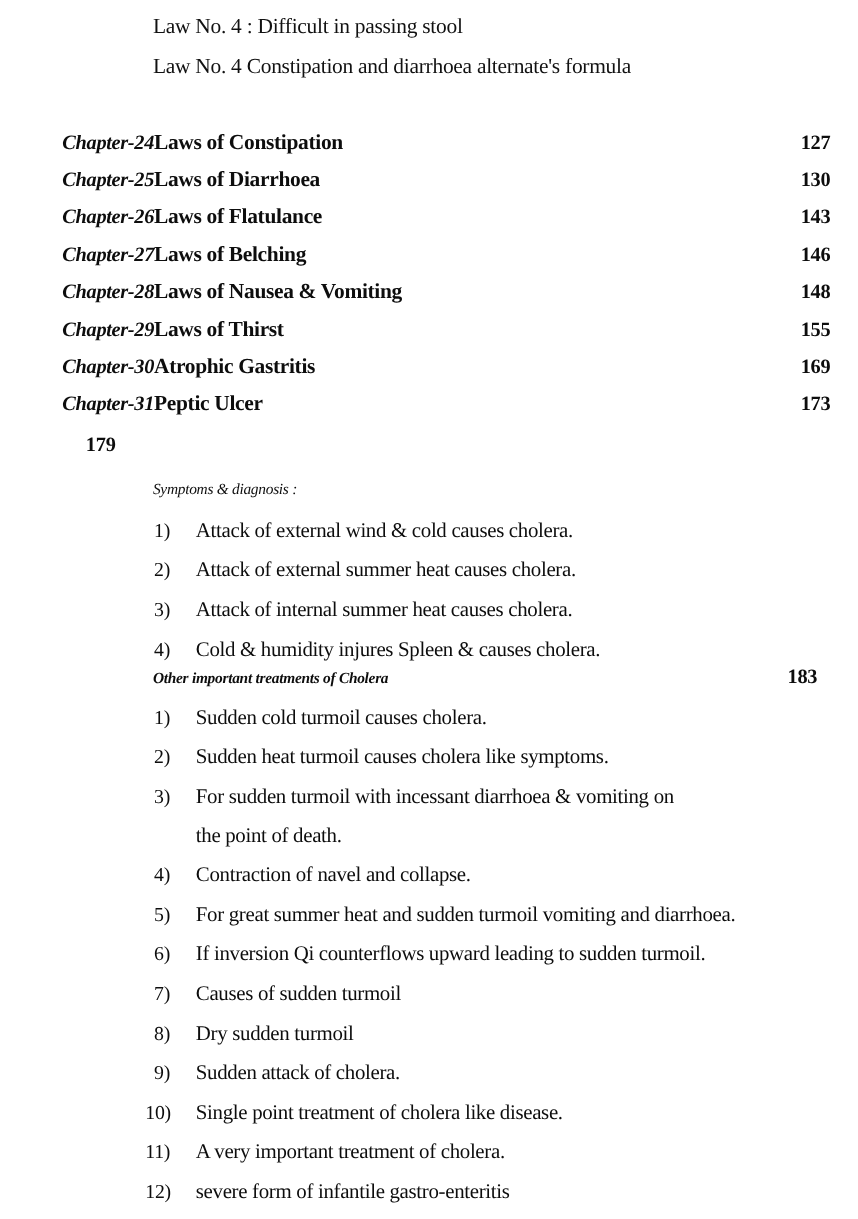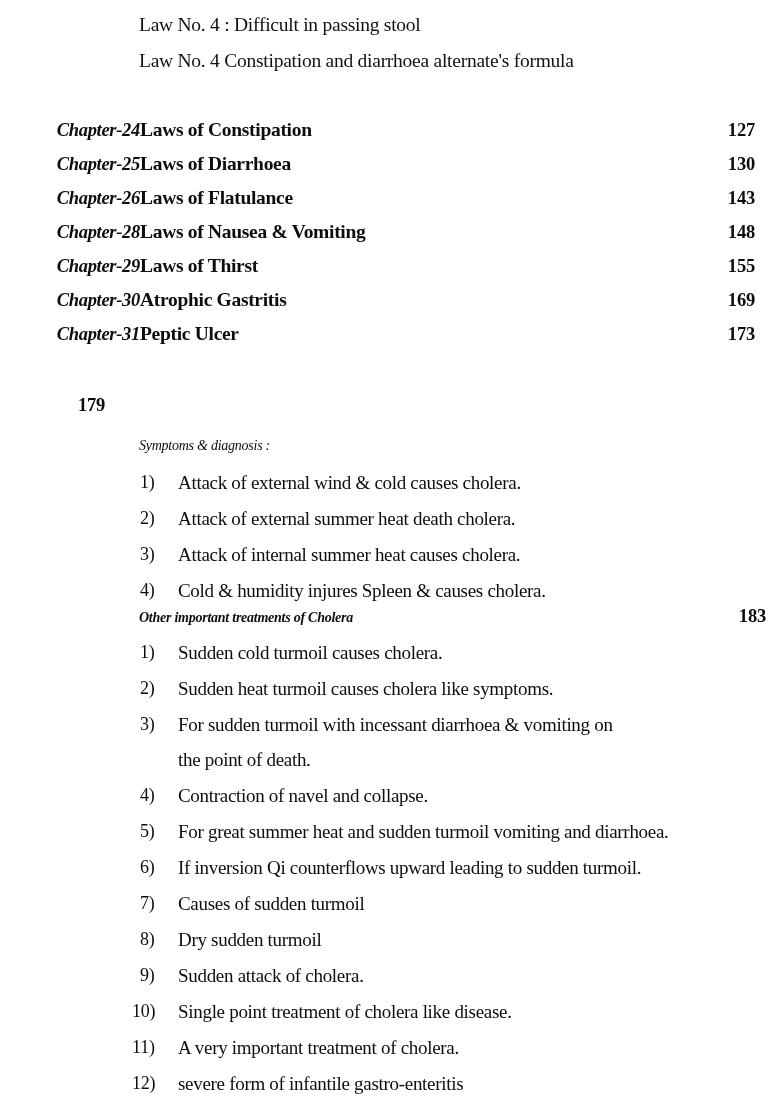--- a/index.html
+++ b/index.html
@@ -111,21 +111,21 @@
     font-size: 14px;
     font-style: italic;
     letter-spacing: -0.25px;
     white-space: nowrap;
   }
   .section-head.bold .head-text {
     font-weight: bold;
   }
   .section-head .head-page {
     width: 80px;
-    padding-right: 14px;
+    padding-right: 37px;
     text-align: right;
     font-size: 18.5px;
     font-weight: bold;
     letter-spacing: -0.2px;
   }
   .section-head .head-page:empty {
     width: 80px;
   }
 
   .num-list {
@@ -186,20 +186,25 @@
       <div class="toc-title">Laws of Diarrhoea</div>
       <div class="toc-page">130</div>
     </div>
 
     <div class="toc-row">
       <div class="toc-chapter">Chapter-26</div>
       <div class="toc-title">Laws of Flatulance</div>
       <div class="toc-page">143</div>
     </div>
 
+    <div class="toc-row">
+      <div class="toc-chapter">Chapter-27</div>
+      <div class="toc-title">Laws of Belching</div>
+      <div class="toc-page">146</div>
+    </div>
 
     <div class="toc-row">
       <div class="toc-chapter">Chapter-28</div>
       <div class="toc-title">Laws of Nausea &amp; Vomiting</div>
       <div class="toc-page">148</div>
     </div>
 
     <div class="toc-row">
       <div class="toc-chapter">Chapter-29</div>
       <div class="toc-title">Laws of Thirst</div>
@@ -227,21 +232,21 @@
       <div class="head-text">Symptoms &amp; diagnosis :</div>
       <div class="head-page"></div>
     </div>
     <ul class="num-list">
       <li class="num-item">
         <span class="num">1)</span>
         <span class="txt">Attack of external wind &amp; cold causes cholera.</span>
       </li>
       <li class="num-item">
         <span class="num">2)</span>
-        <span class="txt">Attack of external summer heat death cholera.</span>
+        <span class="txt">Attack of external summer heat causes cholera.</span>
       </li>
       <li class="num-item">
         <span class="num">3)</span>
         <span class="txt">Attack of internal summer heat causes cholera.</span>
       </li>
       <li class="num-item">
         <span class="num">4)</span>
         <span class="txt">Cold &amp; humidity injures Spleen &amp; causes cholera.</span>
       </li>
     </ul>

